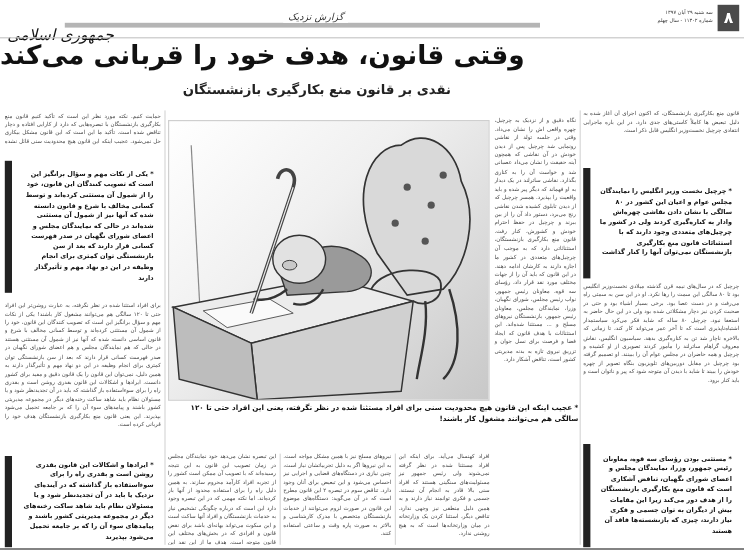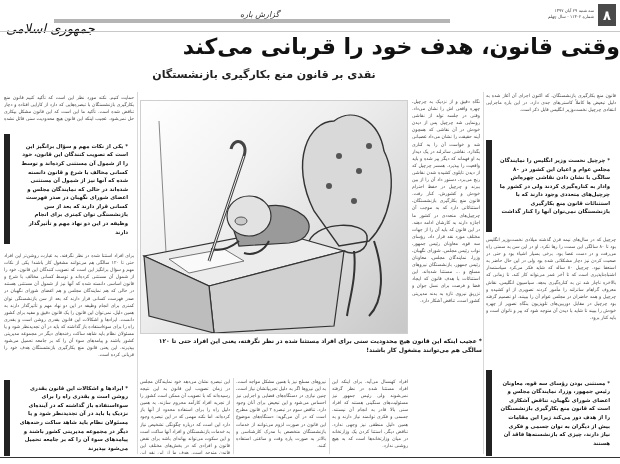--- a/index.html
+++ b/index.html
@@ -9,21 +9,21 @@
   .abs { position: absolute; }
 
   
   .hdr-logo { left: 6px; top: 6px; font-family: "DejaVu Serif", serif; font-size: 13px; font-style: italic; color: #111; margin-top: 15px; }
   .hdr-bar { left: 54px; top: 19px; width: 396px; height: 4px; background: #b5b5b5; }
   .hdr-section { left: 236px; top: 10px; font-family: "DejaVu Serif", serif; font-style: italic; font-size: 8px; color: #333; background: #fff; padding: 0 4px; }
   .hdr-date { right: 26px; top: 8px; width: 60px; font-size: 4.2px; line-height: 6px; color: #333; text-align: right; }
   .hdr-page { right: 4px; top: 4px; width: 18px; height: 22px; background: #4a4a4a; color: #fff; font-size: 13px; font-weight: bold; display: flex; align-items: center; justify-content: center; font-family: "DejaVu Sans", sans-serif; }
   .hdr-rule { left: 0; top: 31px; width: 620px; height: 1px; background: #c8c8c8; }
 
-  .headline { left: 0; top: 34px; width: 620px; text-align: right; font-size: 22px; font-weight: bold; color: #111; letter-spacing: 0; }
+  .headline { left: 0; top: 34px; width: 620px; text-align: left; font-size: 22px; font-weight: bold; color: #111; letter-spacing: 0; }
   .subtitle { left: 0; top: 68px; width: 528px; text-align: center; font-size: 11px; font-weight: bold; color: #222; }
 
   
   .txt { font-size: 4.6px; line-height: 7.1px; color: #444; text-align: justify; overflow: hidden; }
 
   .pull { display: flex; flex-direction: row; }
   .pull .bar { width: 6px; background: #222; flex: none; }
   .pull .qt { font-size: 5.4px; line-height: 8.6px; font-weight: bold; color: #111; text-align: right; padding: 0 6px; display: flex; align-items: center; }
 
   
@@ -31,21 +31,21 @@
   .caption { left: 140px; top: 336px; width: 342px; font-size: 6px; line-height: 9px; font-weight: bold; color: #111; text-align: right; }
 
   .bottom-rule { left: 0; top: 457px; width: 620px; height: 1px; background: #333; }
   .vrule { width: 1px; background: #d8d8d8; }
 </style>
 </head>
 <body>
 
 <div class="abs hdr-logo">جمهوری اسلامی</div>
 <div class="abs hdr-bar"></div>
-<div class="abs hdr-section">گزارش باره</div>
+<div class="abs hdr-section">گزارش نزدیک</div>
 <div class="abs hdr-date">
   <div>سه شنبه ۲۹ آبان ۱۳۹۷</div>
   <div>شماره ۱۱۳۰۲ - سال چهلم</div>
 </div>
 <div class="abs hdr-page">۸</div>
 <div class="abs hdr-rule"></div>
 
 <div class="abs headline">وقتی قانون، هدف خود را قربانی می‌کند</div>
 <div class="abs subtitle">نقدی بر قانون منع بکارگیری بازنشستگان</div>
 

